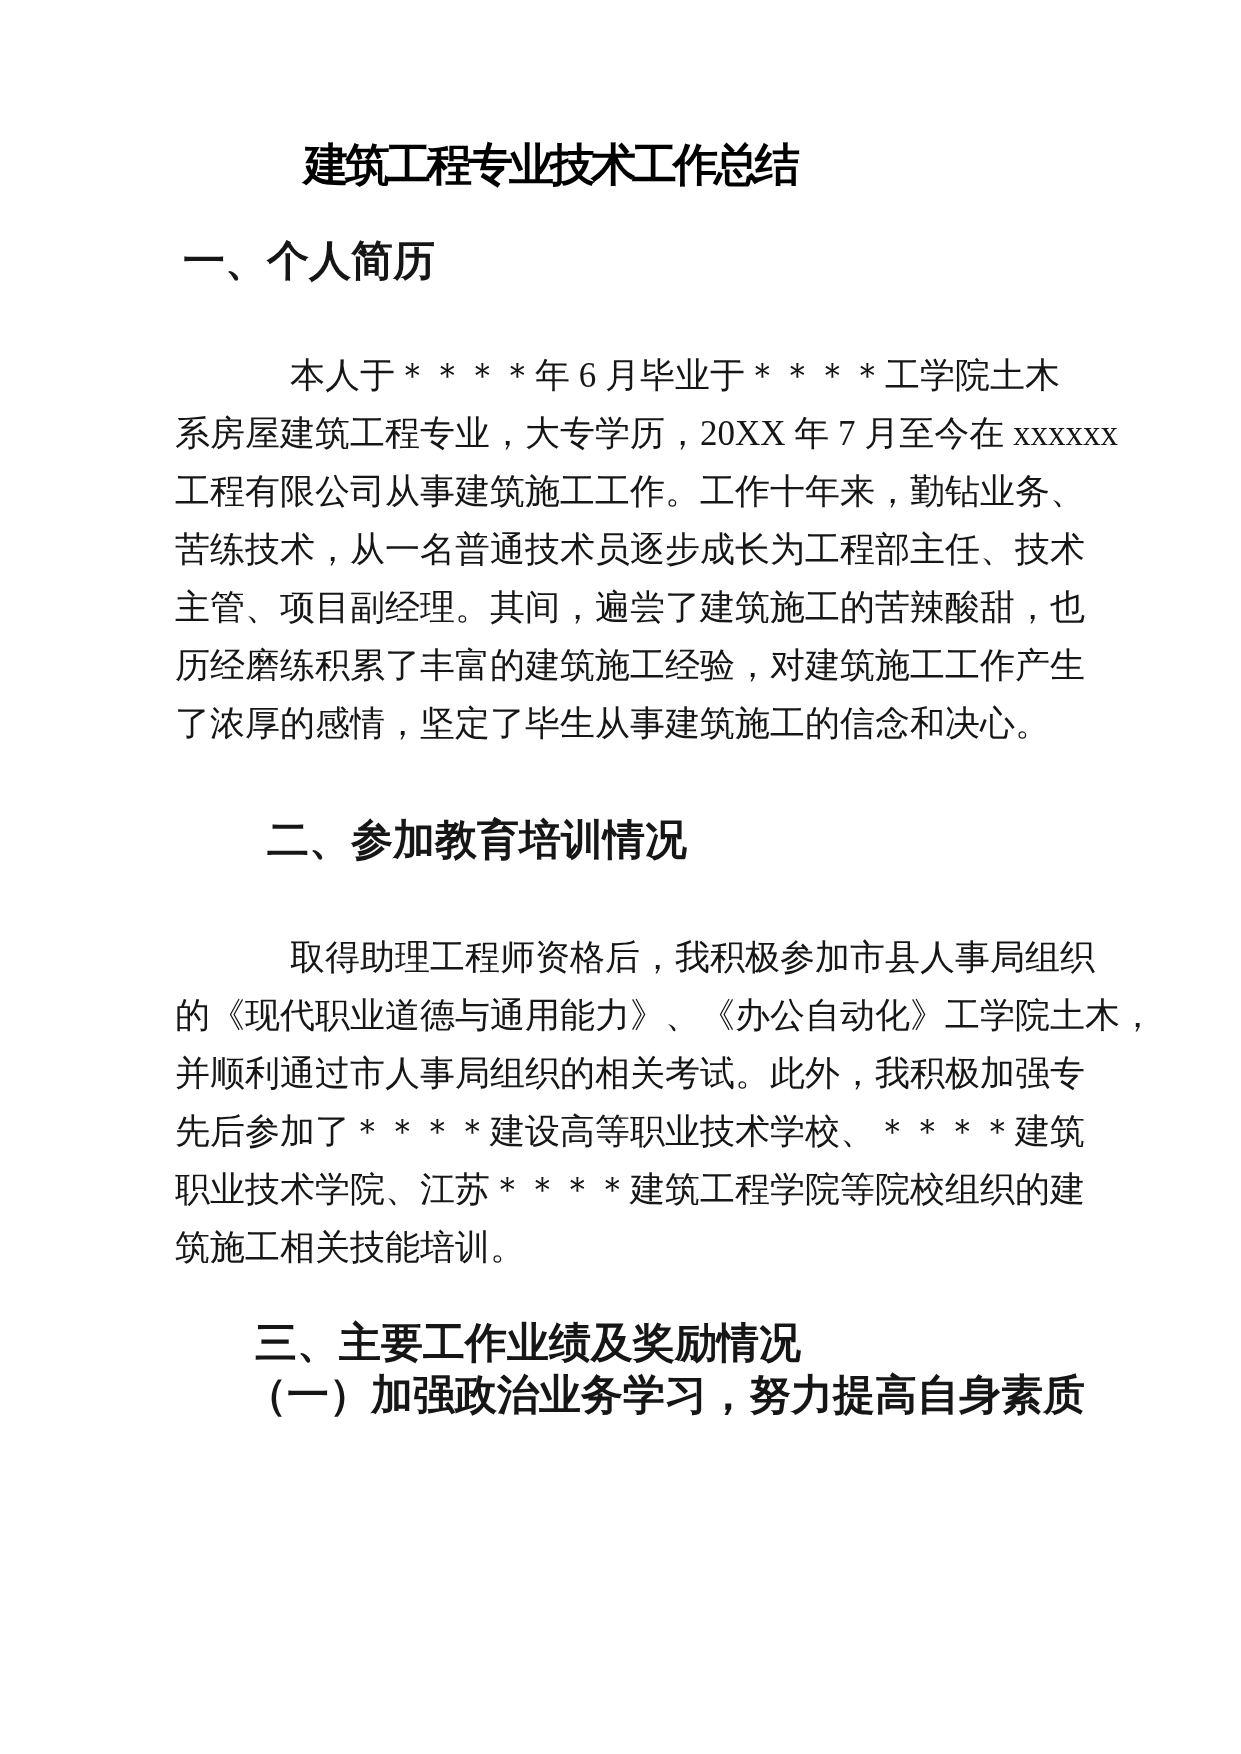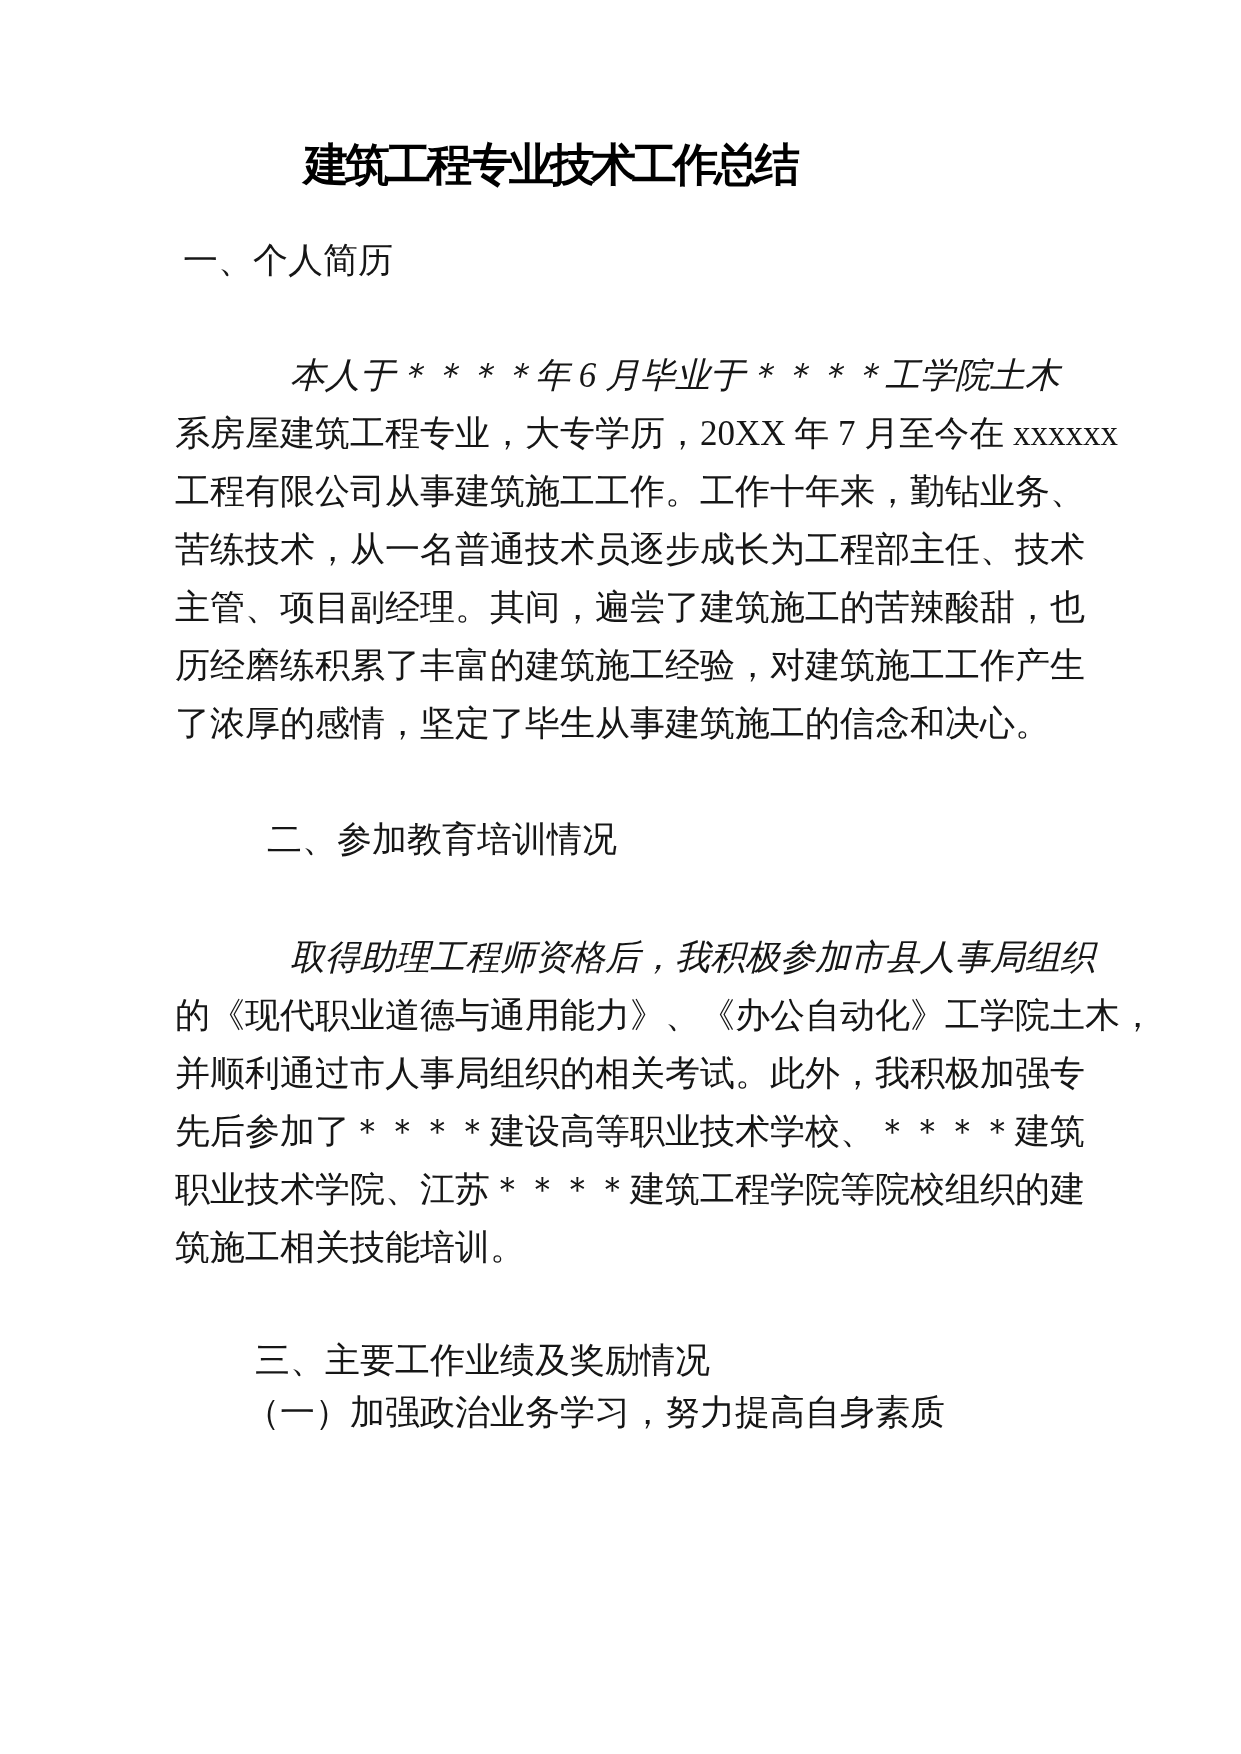--- a/index.html
+++ b/index.html
@@ -33,36 +33,36 @@
     line-height: 64px;
     text-align: center;
     padding-top: 133px;
     padding-right: 130px;
     margin: 0;
     color: #000000;
     white-space: nowrap;
   }
   
   .sec-heading {
-    font-size: 35px;
+    font-size: 42px;
     line-height: 52px;
-    font-weight: normal;
+    font-weight: bold;
     margin: 0;
     white-space: nowrap;
   }
   .h-first {
     margin-top: 38px;
     text-indent: 8px;
   }
   .h-indent2 {
     margin-top: 61px;
     text-indent: 92px;
   }
   .h-indent3 {
-    margin-top: 58px;
+    margin-top: 40px;
     text-indent: 80px;
   }
   .h-indent4 {
     text-indent: 70px;
   }
   
   .para {
     margin-top: 60px;
   }
   .para2 {
@@ -70,21 +70,20 @@
   }
   .line {
     font-size: 35px;
     line-height: 58px;
     white-space: nowrap;
     text-align: justify;
     text-align-last: justify;
   }
   .line.first {
     text-indent: 115px;
-    font-style: italic;
   }
   .line.last {
     text-align: left;
     text-align-last: left;
   }
 </style>
 </head>
 <body style="color: rgb(22, 22, 22); background: rgb(255, 255, 255);">
 
 <div class="page">

